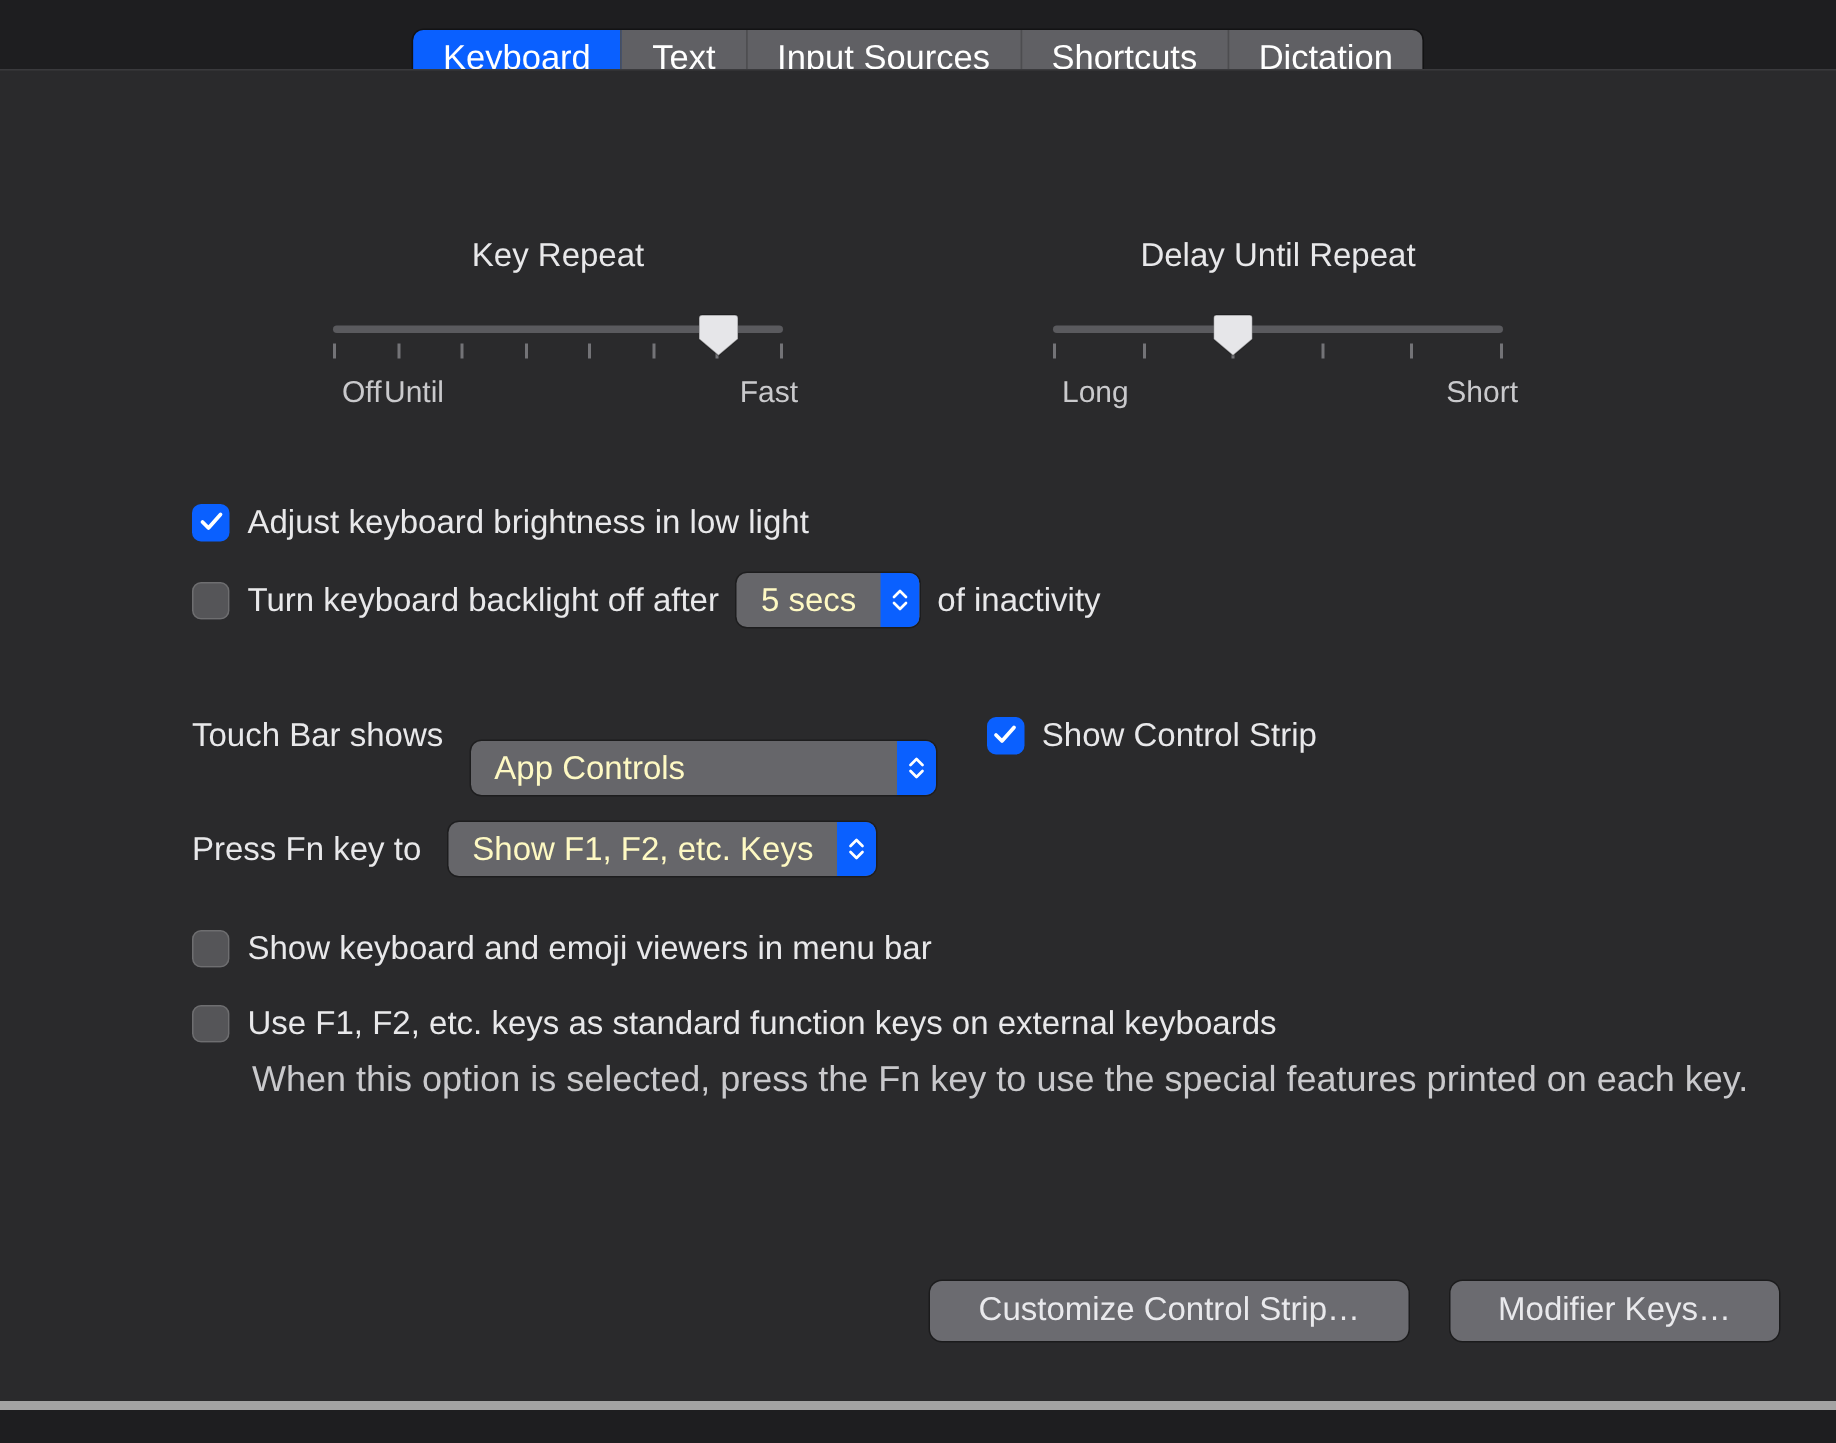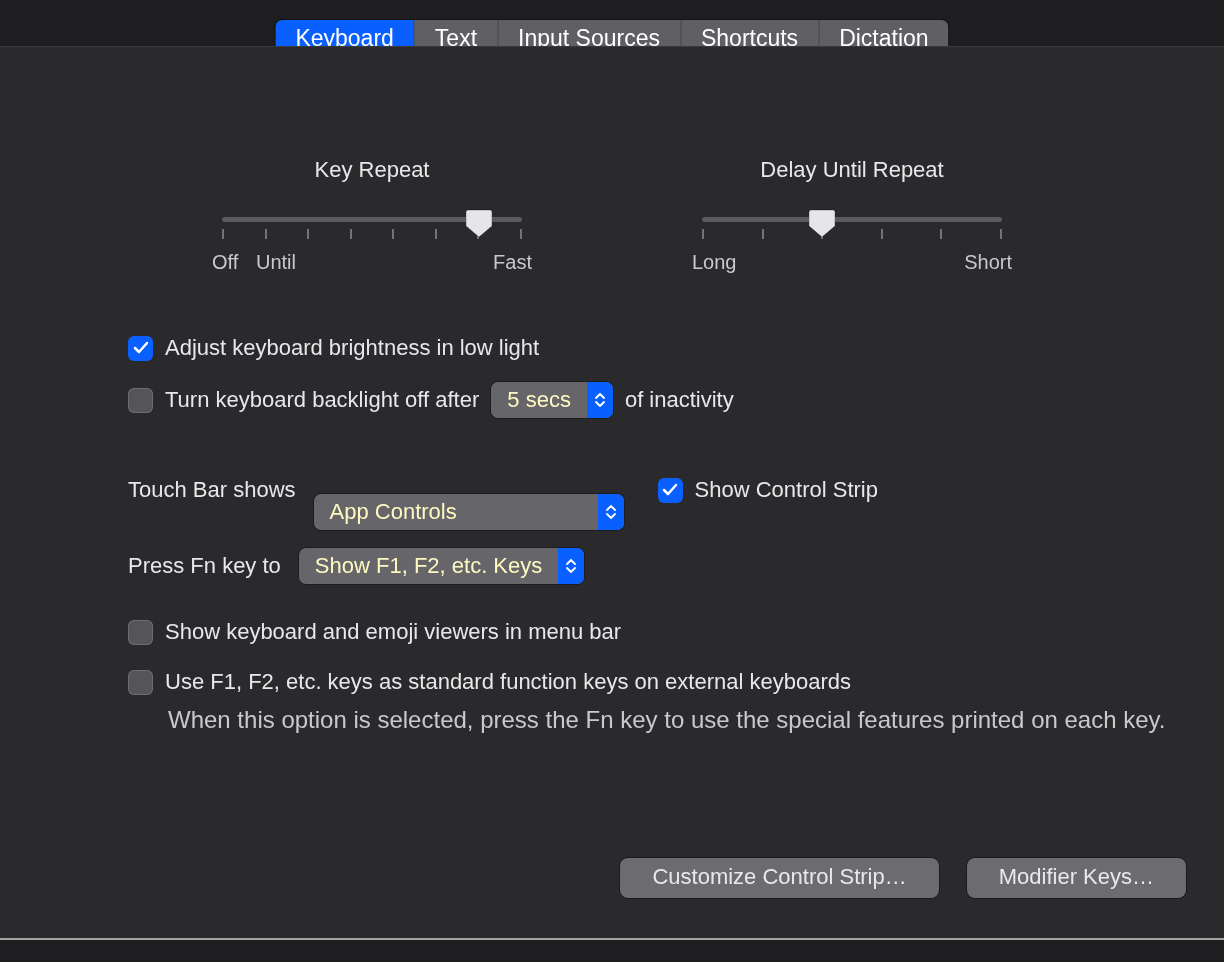--- a/index.html
+++ b/index.html
@@ -26,21 +26,21 @@
     font-size:21px;
     overflow:hidden;
   }
   .panel{
     position:absolute;
     left:0; right:0;
     top:46px;
     bottom:22px;
     background:var(--bg);
     border-top:1px solid #3a3a3d;
-    border-bottom:2px solid #a3a3a3;
+    border-bottom:6px solid #a3a3a3;
   }
   
   .seg{
     position:absolute;
     top:20px;
     left:50%;
     transform:translateX(-50%);
     display:flex;
     border-radius:7px;
     overflow:hidden;
@@ -113,21 +113,21 @@
     transform:translateX(-50%);
   }
   .thumb svg{display:block;}
   .slider-labels{
     position:absolute;
     left:0; right:0;
     top:40px;
     font-size:20px;
     color:var(--muted);
   }
-  .sl-left{position:absolute;left:0;}
+  .sl-left{position:absolute;left:16px;}
   .sl-left2{position:absolute;left:44px;}
   .sl-right{position:absolute;right:0;}
 
   
   .options{
     position:absolute;
     top:285px;
     left:128px;
     right:40px;
     font-size:22px;

